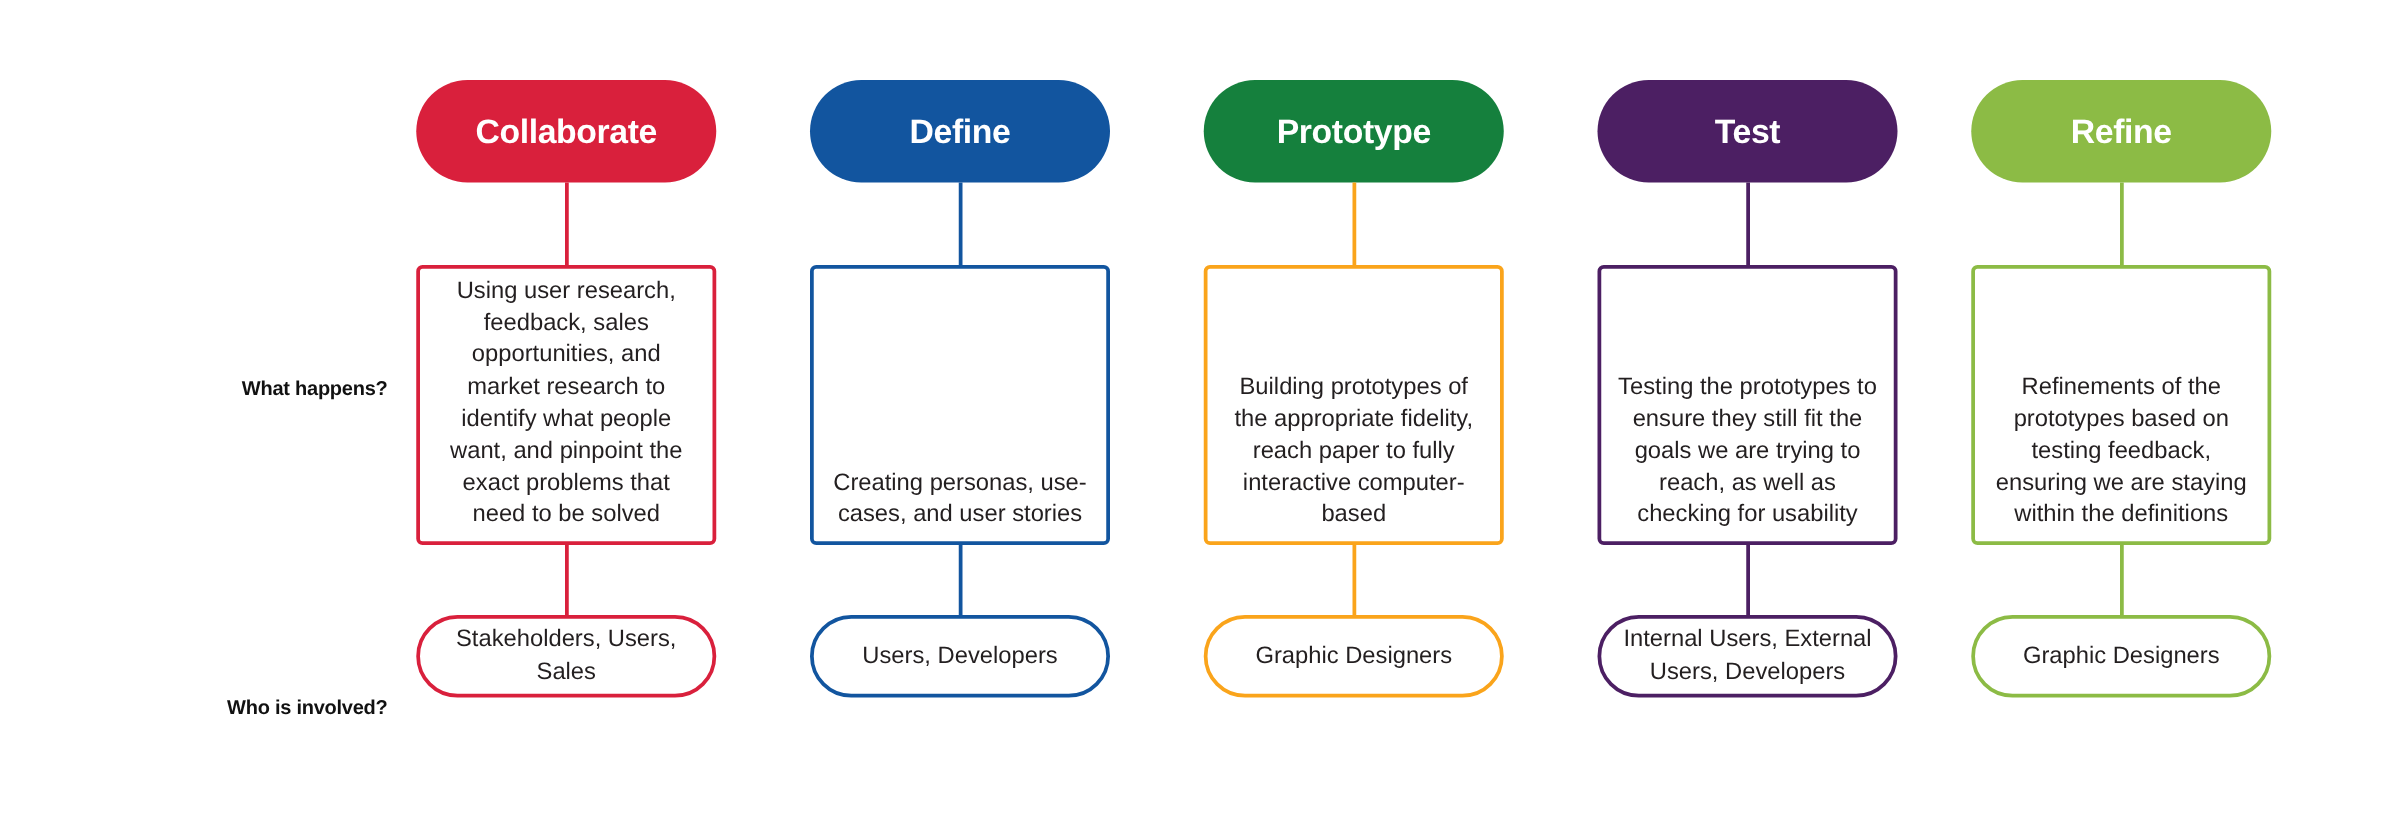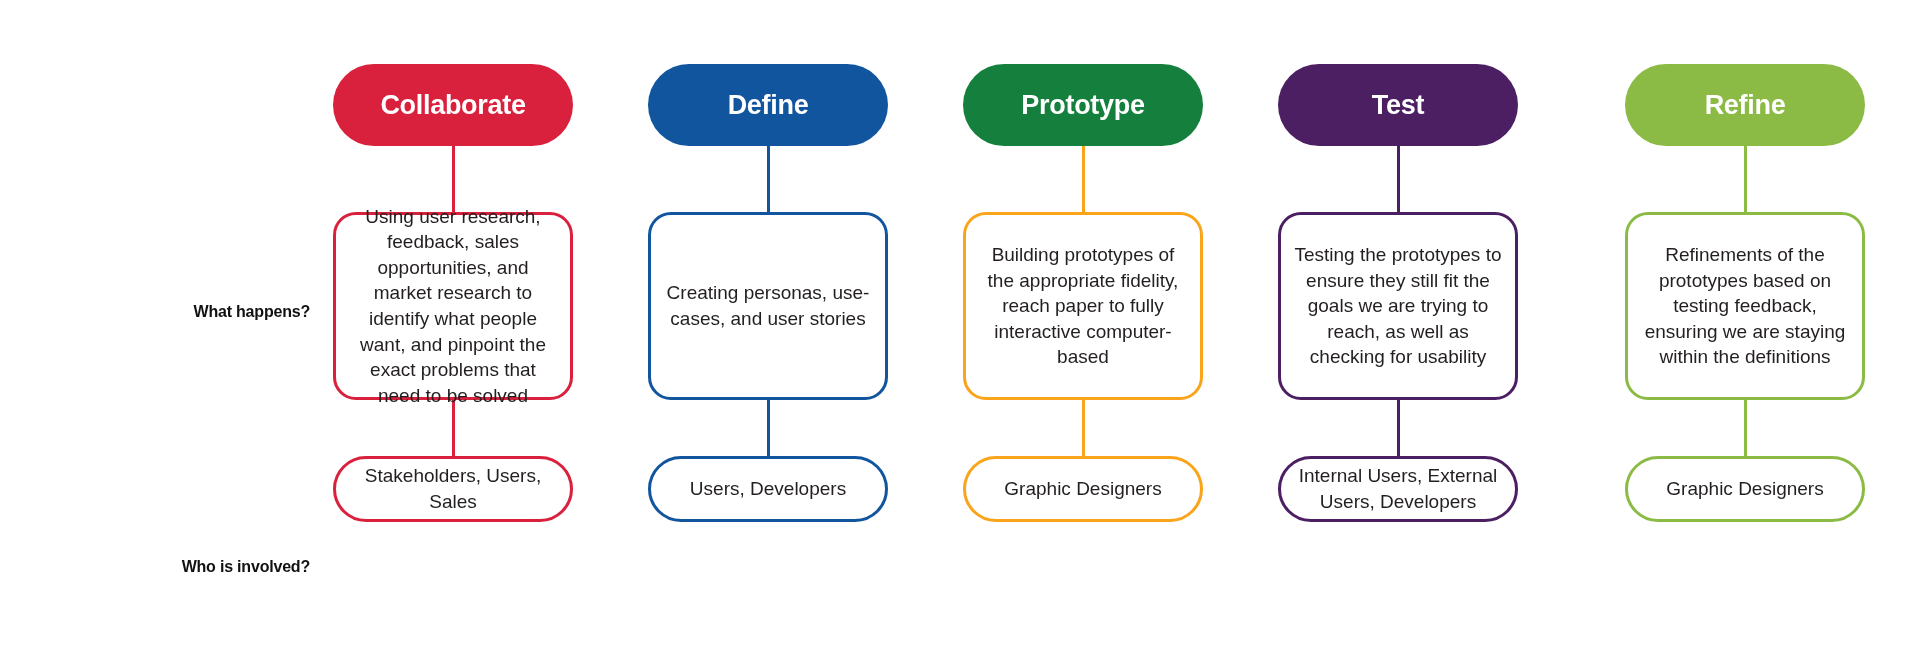--- a/index.html
+++ b/index.html
@@ -46,21 +46,21 @@
   
   .column {
     position: absolute;
     top: 64px;
     width: 240px;
   }
   .col-0 { left: 333px; }
   .col-1 { left: 648px; }
   .col-2 { left: 963px; }
   .col-3 { left: 1278px; }
-  .col-4 { left: 1625px; }
+  .col-4 { left: 1577px; }
 
   
   .head-pill {
     height: 82px;
     border-radius: 41px;
     display: flex;
     align-items: center;
     justify-content: center;
     color: #ffffff;
     font-size: 27px;
@@ -73,25 +73,25 @@
     width: 3px;
     margin: 0 auto;
   }
   .connector-top { height: 66px; }
   .connector-bottom { height: 56px; }
 
   
   .body-card {
     border-style: solid;
     border-width: 3px;
-    border-radius: 23px;
+    border-radius: 5px;
     box-sizing: border-box;
-    height: 188px;
+    height: 224px;
     display: flex;
-    align-items: center;
+    align-items: flex-end;
     justify-content: center;
     padding: 8px 12px;
   }
   .body-card p {
     margin: 0;
     text-align: center;
     font-size: 19px;
     line-height: 25.6px;
     color: #231f20;
   }

